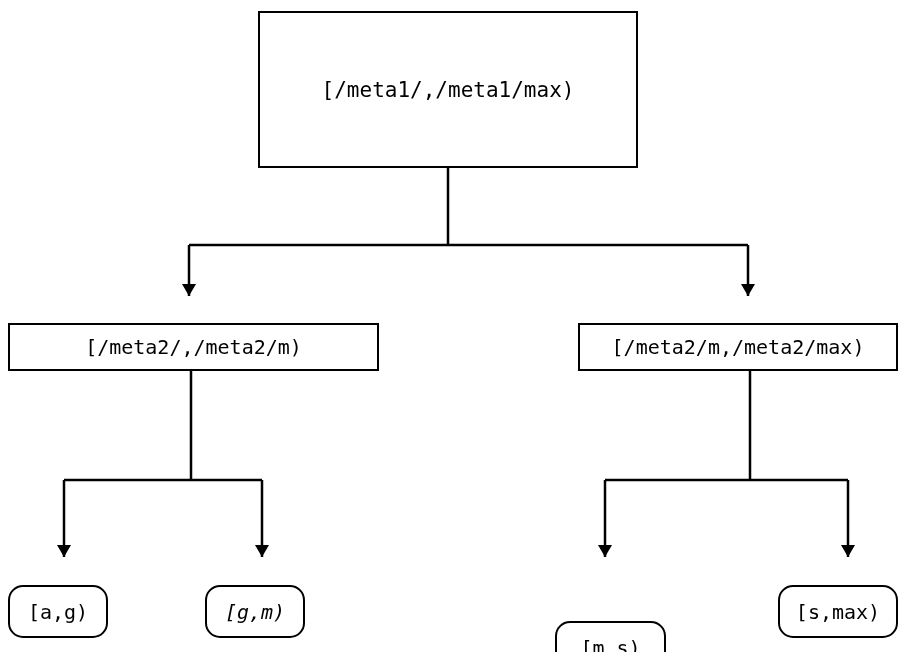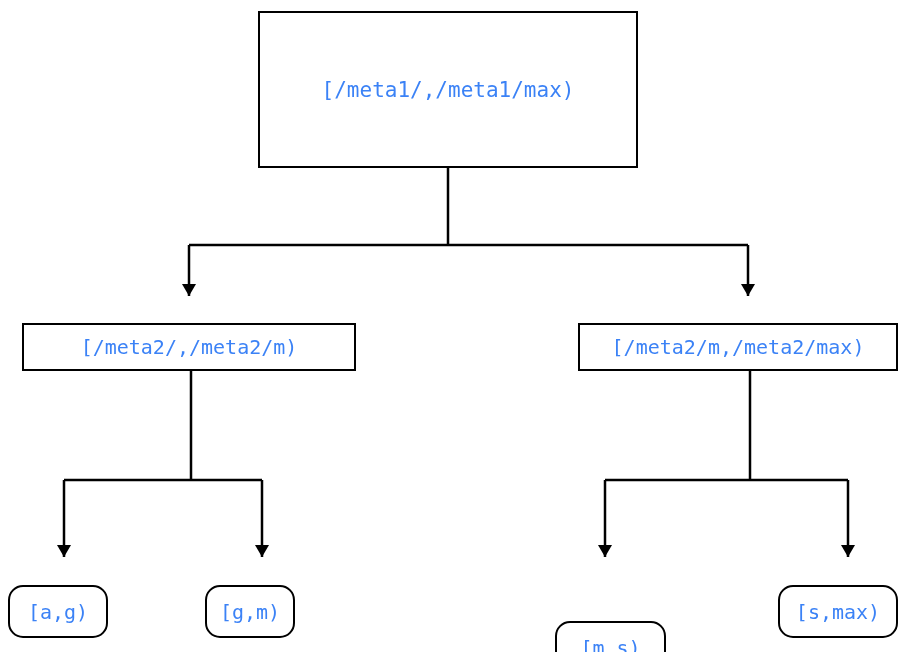--- a/index.html
+++ b/index.html
@@ -27,54 +27,54 @@
     display: block;
   }
   .node-box {
     position: absolute;
     box-sizing: border-box;
     border: 2px solid #000000;
     background: #ffffff;
     display: flex;
     align-items: center;
     justify-content: center;
-    color: #3b82f6;
+    color: #000000;
     font-family: "DejaVu Sans Mono", "Liberation Mono", monospace;
     white-space: pre;
     letter-spacing: 0px;
   }
   .node-root {
     left: 258px;
     top: 11px;
     width: 380px;
     height: 157px;
     font-size: 21px;
   }
   .node-mid-left {
-    left: 22px;
+    left: 8px;
     top: 323px;
-    width: 334px;
+    width: 371px;
     height: 48px;
     font-size: 20px;
   }
   .node-mid-right {
     left: 578px;
     top: 323px;
     width: 320px;
     height: 48px;
     font-size: 20px;
   }
   .node-leaf {
     top: 585px;
     height: 53px;
     font-size: 20px;
     border-radius: 15px;
   }
   .leaf-1 { left: 8px;   width: 100px; }
-  .leaf-2 { left: 205px; width: 90px; }
+  .leaf-2 { left: 205px; width: 100px; font-style: italic; }
   .leaf-3 { left: 555px; width: 111px; margin-top: 36px; }
   .leaf-4 { left: 778px; width: 120px; text-align: right; }
 </style>
 </head>
 <body>
 
 <div id="diagram-canvas">
 
   <svg id="diagram-svg" viewBox="0 0 912 652" xmlns="http://www.w3.org/2000/svg">
     <defs>

